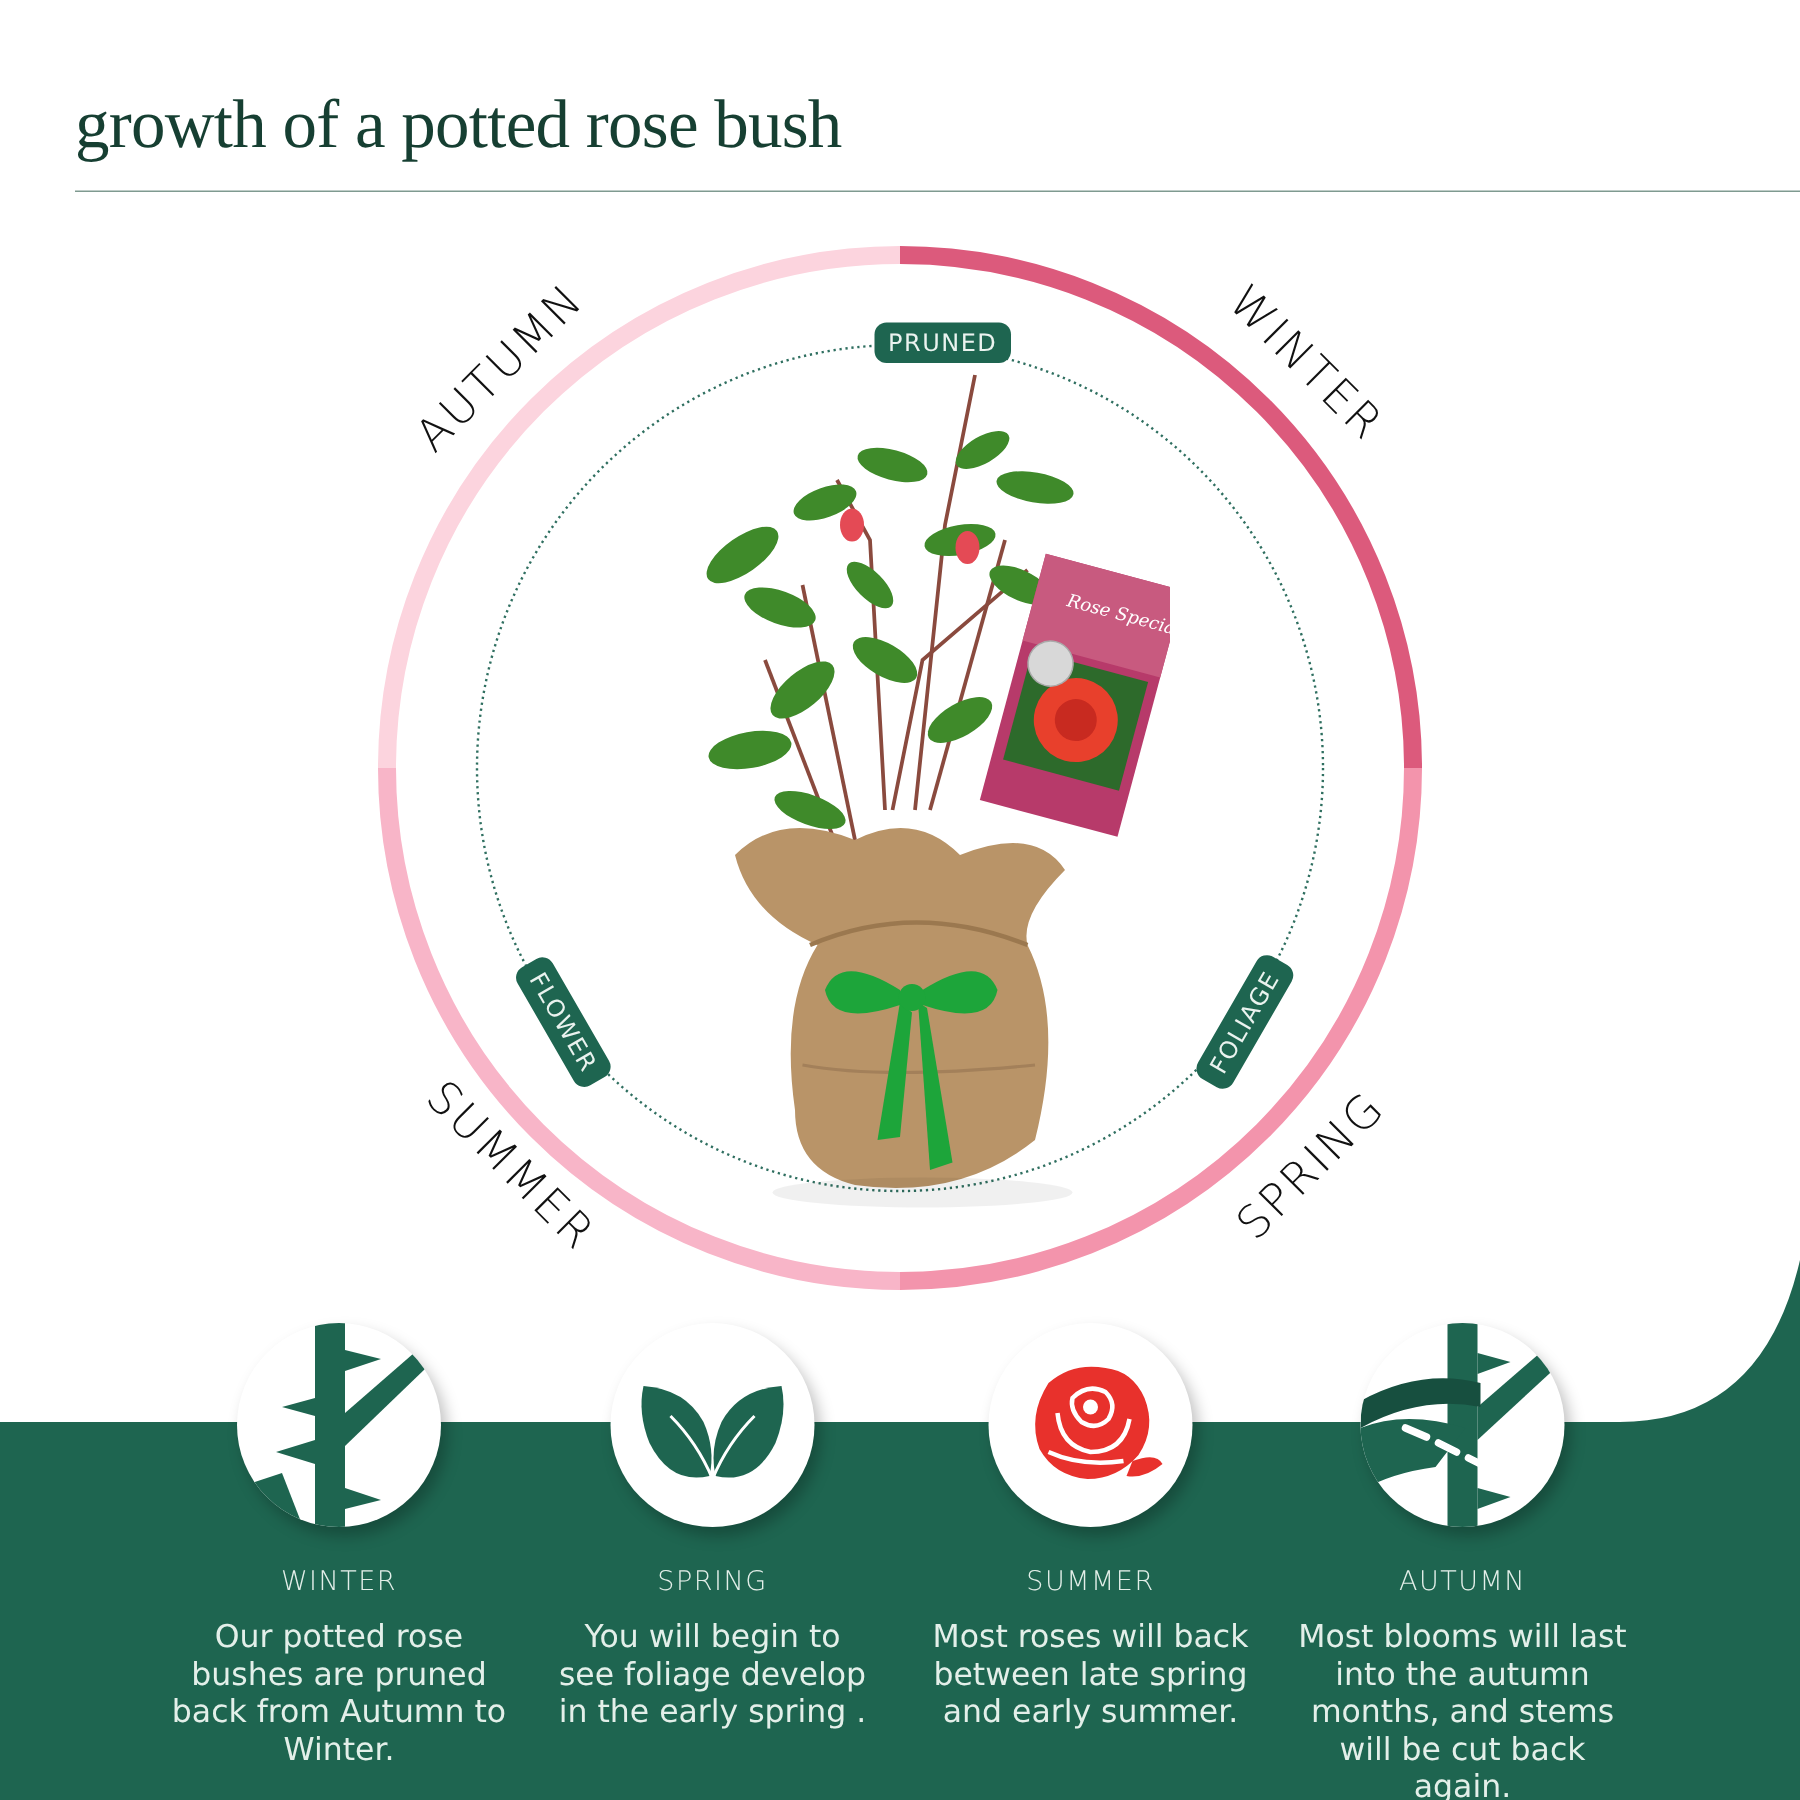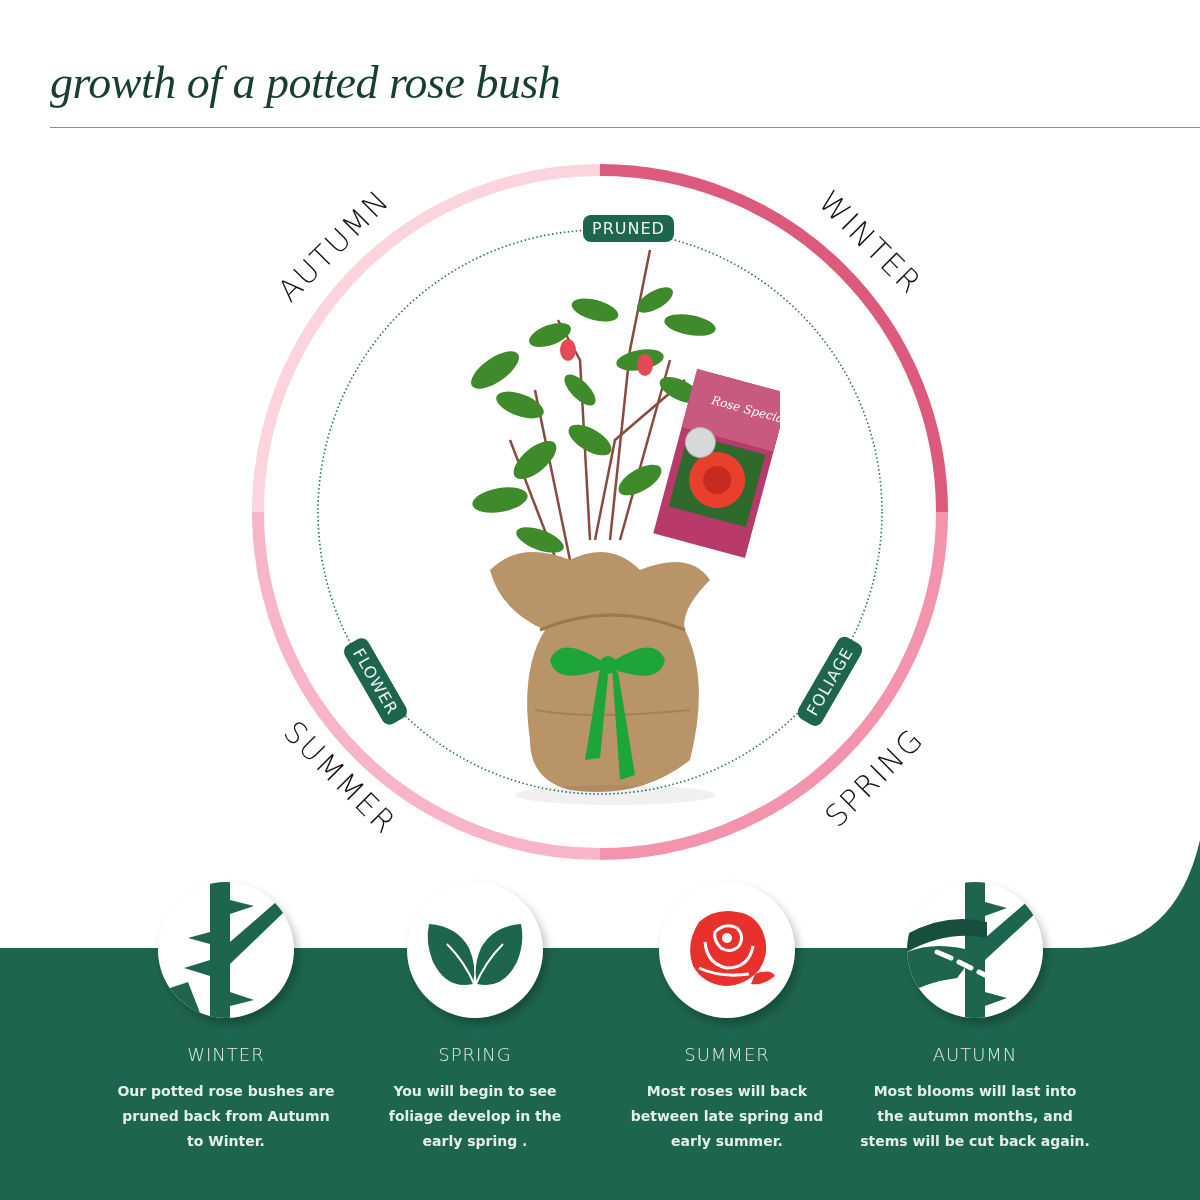--- a/index.html
+++ b/index.html
@@ -5,21 +5,20 @@
   html, body { margin: 0; padding: 0; }
   body {
     width: 1200px; height: 1200px; position: relative; overflow: hidden;
     background: #ffffff; font-family: "Liberation Sans", sans-serif;
   }
   .title {
     position: absolute; left: 50px; top: 56px; margin: 0;
     font-family: "Liberation Serif", "DejaVu Serif", serif;
     font-weight: normal; font-size: 46px; letter-spacing: -0.5px;
     color: #163f32;
-    font-style: italic;
   }
   .title-rule {
     position: absolute; left: 50px; top: 127px; width: 1150px; height: 1px;
     background: #7f9a90;
   }
   .green-band {
     position: absolute; left: 0; top: 948px; width: 1200px; height: 252px;
     background: #1e6550;
   }
   .wave { position: absolute; left: 1080px; top: 840px; width: 120px; height: 110px; }
@@ -39,21 +38,21 @@
   .icon-circle {
     position: absolute; width: 136px; height: 136px; border-radius: 50%;
     background: #fff; box-shadow: 4px 6px 10px rgba(0,0,0,0.25); overflow: hidden;
   }
   .icon-circle svg { width: 136px; height: 136px; display: block; }
   .col {
     position: absolute; top: 1044px; width: 240px; text-align: center; color: #e3efe9;
     font-family: "DejaVu Sans", sans-serif;
   }
   .col-title { font-size: 18px; font-weight: 200; letter-spacing: 1px; margin-bottom: 14px; }
-  .col-text { font-size: 14px; font-weight: 700; line-height: 25px; }
+  .col-text { font-size: 21px; font-weight: 400; line-height: 25px; }
 </style>
 </head>
 <body>
 
 <h1 class="title">growth of a potted rose bush</h1>
 <div class="title-rule"></div>
 
 <div class="green-band"></div>
 <svg class="wave" viewBox="0 0 120 110">
   <path d="M120 0 L120 110 L0 110 L0 108 Q95 108 120 0 Z" fill="#1e6550"></path>

